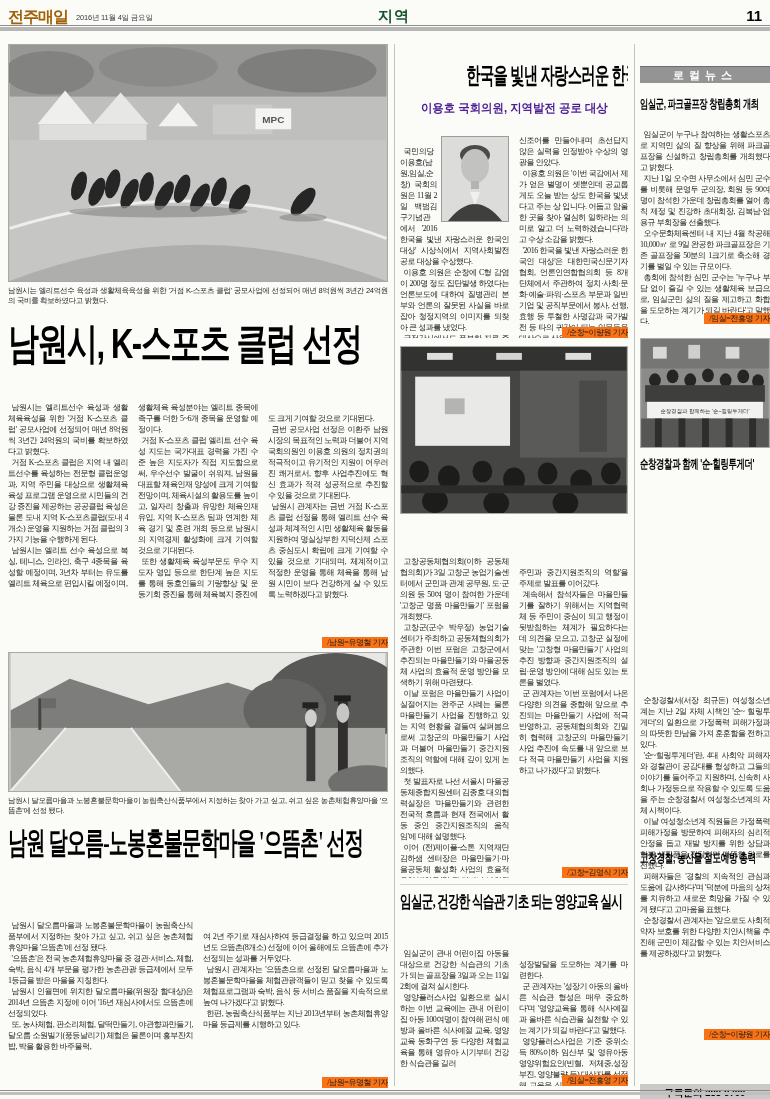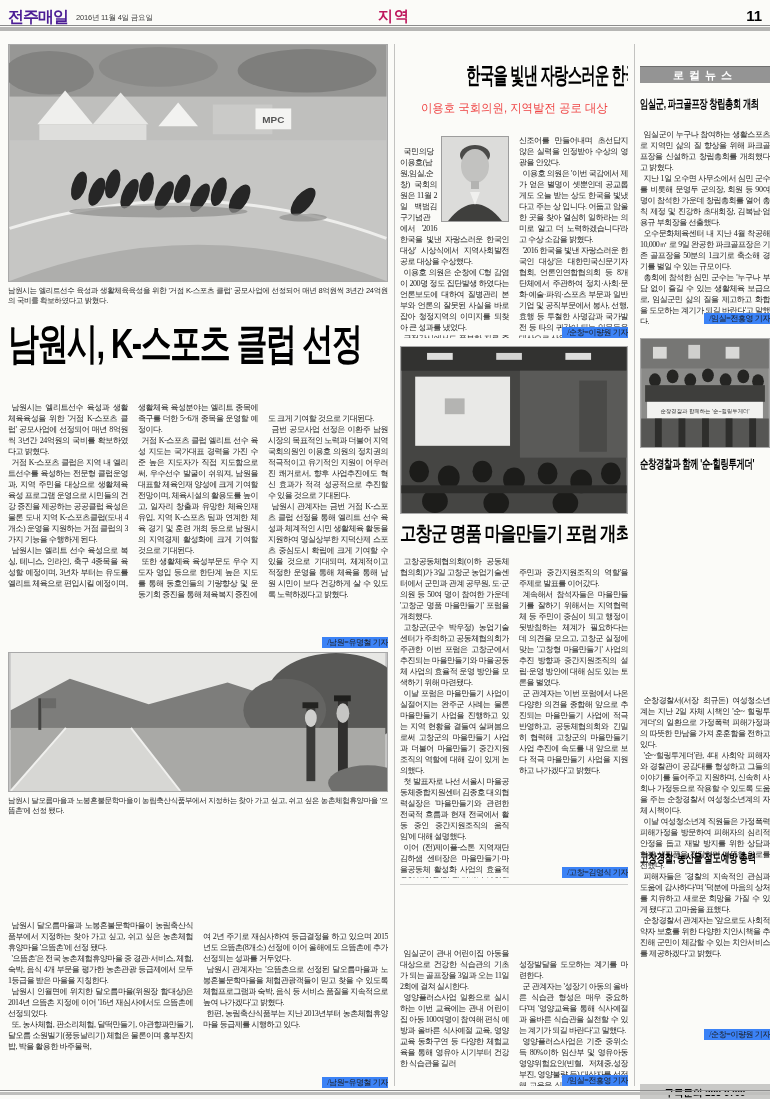--- a/index.html
+++ b/index.html
@@ -3,37 +3,37 @@
 <meta charset="utf-8">
 <style>
   html,body{margin:0;padding:0;background:#777;}
   .page{position:relative;width:770px;height:1099px;margin:0 auto;background:#fbfbf8;
         font-family:"Liberation Serif",serif;color:#141414;overflow:hidden;}
   .abs{position:absolute;}
   .hrule{position:absolute;left:0;width:770px;}
   .vline{position:absolute;width:1px;background:#c3c3c1;}
   .gothic{font-family:"Liberation Sans",sans-serif;}
   .serif{font-family:"Liberation Serif",serif;}
-  .mast-logo{font:bold 16px "Liberation Sans",sans-serif;letter-spacing:-1px;color:#4c1d95;}
+  .mast-logo{font:bold 16px "Liberation Sans",sans-serif;letter-spacing:-1px;color:#a16207;}
   .mast-date{font:7.5px "Liberation Sans",sans-serif;color:#3a3a3a;letter-spacing:-0.2px;}
-  .mast-sec{font:bold 15px "Liberation Sans",sans-serif;color:#be185d;letter-spacing:1px;}
+  .mast-sec{font:bold 15px "Liberation Sans",sans-serif;color:#14532d;letter-spacing:1px;}
   .mast-page{font:bold 15px "Liberation Sans",sans-serif;color:#000;text-align:center;}
   .caption{font-size:7.5px;line-height:10px;letter-spacing:-0.35px;text-align:justify;
            word-break:break-all;color:#232323;font-family:"Liberation Sans",sans-serif;}
   .hl{position:absolute;left:0;right:0;overflow:hidden;white-space:nowrap;}
   .hl>span{display:inline-block;transform-origin:0 60%;font-weight:bold;color:#000;letter-spacing:-1px;}
   .hl.center{text-align:center;}
   .hl.center>span{transform-origin:50% 60%;}
-  .subhead{position:absolute;left:0;right:0;overflow:hidden;white-space:nowrap;font-weight:normal;color:#ef4444;}
+  .subhead{position:absolute;left:0;right:0;overflow:hidden;white-space:nowrap;font-weight:bold;color:#4c1d95;}
   .subhead>span{display:inline-block;transform-origin:0 60%;}
   .cols{position:absolute;left:0;right:0;display:flex;gap:10px;}
   .col{flex:1;position:relative;overflow:hidden;font-size:8px;line-height:11px;letter-spacing:-0.45px;
        text-align:justify;word-break:break-all;white-space:pre-line;color:#1b1b1b;}
   .byline{position:absolute;bottom:0;right:0;font-size:8px;letter-spacing:-0.4px;
-          background:#3b82f6;padding-left:5px;white-space:nowrap;}
+          background:#f97316;padding-left:5px;white-space:nowrap;}
   .photo{position:absolute;left:0;display:block;background:#c4c4c4;border:1px solid #a9a9a9;box-sizing:border-box;}
   .badge{position:absolute;left:0;right:0;background:#949494;color:#fff;text-align:center;
          font:bold 11px "Liberation Sans",sans-serif;letter-spacing:5px;line-height:16px;
          border-top:1px solid #6e6e6e;}
   .footerbox{position:absolute;left:0;right:0;background:#c9c9c7;text-align:center;
              font:bold 9.5px "Liberation Sans",sans-serif;line-height:17px;color:#000;}
   .portrait{float:right;margin:1px 0 3px 4px;background:#d9d9d9;border:1px solid #9d9d9d;}
   .thinline{position:absolute;left:0;right:0;height:1px;background:#cfcfcd;}
 </style>
 </head>
@@ -123,20 +123,23 @@
       <rect x="300" y="54" width="9" height="76" fill="#3a3a38"></rect>
       <rect x="296" y="50" width="16" height="6" fill="#232321"></rect>
       <ellipse cx="304.5" cy="66" rx="6" ry="9" fill="#cfcfcd"></ellipse>
       <rect x="332" y="48" width="10" height="82" fill="#302f2e"></rect>
       <rect x="328" y="43" width="17" height="6" fill="#1f1f1d"></rect>
       <ellipse cx="337" cy="61" rx="6.5" ry="10" fill="#c6c6c4"></ellipse>
       <ellipse cx="362" cy="132" rx="40" ry="18" fill="#6f6f6d"></ellipse>
     </svg>
     <div class="abs caption" style="top:752px;width:380px;height:22px">남원시 달오름마을과 노봉혼불문학마을이 농림축산식품부에서 지정하는 찾아 가고 싶고, 쉬고 싶은 농촌체험휴양마을 '으뜸촌'에 선정 됐다.</div>
 
+    <div class="hl serif" style="top:778px;height:46px">
+      <span style="font-size:31px;letter-spacing:-1.5px;transform:scaleX(0.62)">남원 달오름-노봉혼불문학마을 '으뜸촌' 선정</span>
+    </div>
 
     <div class="cols" style="top:876px;height:168px">
       <div class="col"><span> 남원시 달오름마을과 노봉혼불문학마을이 농림축산식품부에서 지정하는 찾아 가고 싶고, 쉬고 싶은 농촌체험휴양마을 '으뜸촌'에 선정 됐다.
  '으뜸촌'은 전국 농촌체험휴양마을 중 경관·서비스, 체험, 숙박, 음식 4개 부문을 평가한 농촌관광 등급제에서 모두 1등급을 받은 마을을 지칭한다.
  남원시 인월면에 위치한 달오름마을(위원장 함대상)은 2014년 으뜸촌 지정에 이어 '16년 재심사에서도 으뜸촌에 선정되었다.
  또, 농사체험, 판소리체험, 달떡만들기, 야관향과만들기, 달오름 소원빌기(풍등날리기) 체험은 물론이며 흥부잔치밥, 박을 활용한 바주물럭,</span></div>
       <div class="col">
         <span>여 2년 주기로 재심사하여 등급결정을 하고 있으며 2015년도 으뜸촌(8개소) 선정에 이어 올해에도 으뜸촌에 추가 선정되는 성과를 거두었다.
  남원시 관계자는 '으뜸촌으로 선정된 달오름마을과 노봉혼불문학마을을 체험관광객들이 믿고 찾을 수 있도록 체험프로그램과 숙박, 음식 등 서비스 품질을 지속적으로 높여 나가겠다'고 밝혔다.
  한편, 농림축산식품부는 지난 2013년부터 농촌체험휴양마을 등급제를 시행하고 있다.</span>
@@ -196,40 +199,40 @@
         <ellipse cx="212" cy="128" rx="10" ry="11"></ellipse>
         <ellipse cx="34" cy="156" rx="13" ry="12"></ellipse>
         <ellipse cx="96" cy="158" rx="13" ry="12"></ellipse>
         <ellipse cx="166" cy="158" rx="13" ry="12"></ellipse>
       </g>
       <g fill="#2c2c2a">
         <rect x="0" y="140" width="228" height="8"></rect>
       </g>
     </svg>
 
-    <div class="hl serif" style="top:460px;height:26px">
-      <span style="font-size:20px;transform:scaleX(0.82)">고창군 명품 마을만들기 포럼 개최</span>
-    </div>
 
     <div class="cols" style="top:496px;height:322px">
       <div class="col"><span> 고창공동체협의회(이하 공동체협의회)가 3일 고창군 농업기술센터에서 군민과 관계 공무원, 도·군의원 등 50여 명이 참여한 가운데 '고창군 명품 마을만들기' 포럼을 개최했다.
  고창군(군수 박우정) 농업기술센터가 주최하고 공동체협의회가 주관한 이번 포럼은 고창군에서 추진되는 마을만들기와 마을공동체 사업의 효율적 운영 방안을 모색하기 위해 마련됐다.
  이날 포럼은 마을만들기 사업이 실절어지는 완주군 사례는 물론 마을만들기 사업을 진행하고 있는 지역 현황을 곁들여 살펴봄으로써 고창군의 마을만들기 사업과 더불어 마을만들기 중간지원조직의 역할에 대해 깊이 있게 논의했다.
  첫 발표자로 나선 서울시 마을공동체종합지원센터 김종호 대외협력실장은 '마을만들기와 관련한 전국적 흐름과 현재 전국에서 활동 중인 중간지원조직의 움직임'에 대해 설명했다.
  이어 (전)제이플-스톤 지역재단 김하샘 센터장은 마을만들기·마을공동체 활성화 사업의 효율적 운영 방안을 '민-관 거버넌스' 차원에서 실천했던 완주군의 실질적인 마을만들기 사업을 기획해 추진한 경험을 밝혔고, 박병윤 팀장은 완주군의 경험을 바탕으로 '마을만들기 사업의</span></div>
       <div class="col">
         <span>주민과 중간지원조직의 역할'을 주제로 발표를 이어갔다.
  계속해서 참석자들은 마을만들기를 잘하기 위해서는 지역협력체 등 주민이 중심이 되고 행정이 뒷받침하는 체계가 필요하다는 데 의견을 모으고, 고창군 실정에 맞는 '고창형 마을만들기' 사업의 추진 방향과 중간지원조직의 설립·운영 방안에 대해 심도 있는 토론을 벌였다.
  군 관계자는 '이번 포럼에서 나온 다양한 의견을 종합해 앞으로 추진되는 마을만들기 사업에 적극 반영하고, 공동체협의회와 긴밀히 협력해 고창군의 마을만들기 사업 추진에 속도를 내 앞으로 보다 적극 마을만들기 사업을 지원하고 나가겠다'고 밝혔다.</span>
         <span class="byline">/고창=김영식 기자</span>
       </div>
     </div>
 
     <div class="thinline" style="top:824px"></div>
 
+    <div class="hl serif" style="top:830px;height:22px">
+      <span style="font-size:17px;transform:scaleX(0.68)">임실군, 건강한 식습관 기초 되는 영양교육 실시</span>
+    </div>
 
     <div class="cols" style="top:888px;height:138px">
       <div class="col"><span> 임실군이 관내 어린이집 아동을 대상으로 건강한 식습관의 기초가 되는 골프장을 3일과 오는 11일 2회에 걸쳐 실시한다.
  영양플러스사업 일환으로 실시하는 이번 교육에는 관내 어린이집 아동 100여명이 참여해 편식 예방과 올바른 식사예절 교육, 영양교육 동화구연 등 다양한 체험교육을 통해 영유아 시기부터 건강한 식습관을 길러</span></div>
       <div class="col">
         <span>성장발달을 도모하는 계기를 마련한다.
  군 관계자는 '성장기 아동의 올바른 식습관 형성은 매우 중요하다'며 '영양교육을 통해 식사예절과 올바른 식습관을 실천할 수 있는 계기가 되길 바란다'고 말했다.
  영양플러스사업은 기준 중위소득 80%이하 임산부 및 영유아동 영양위험요인(빈혈, 저체중,성장부진, 영양불량 등) 대상자를 선정해 교육을 실시하고 보충식품 제공으로 건강한 성장과 발달을 돕는 복지사업이다.</span>
         <span class="byline">/임실=전흥영 기자</span>
       </div>

